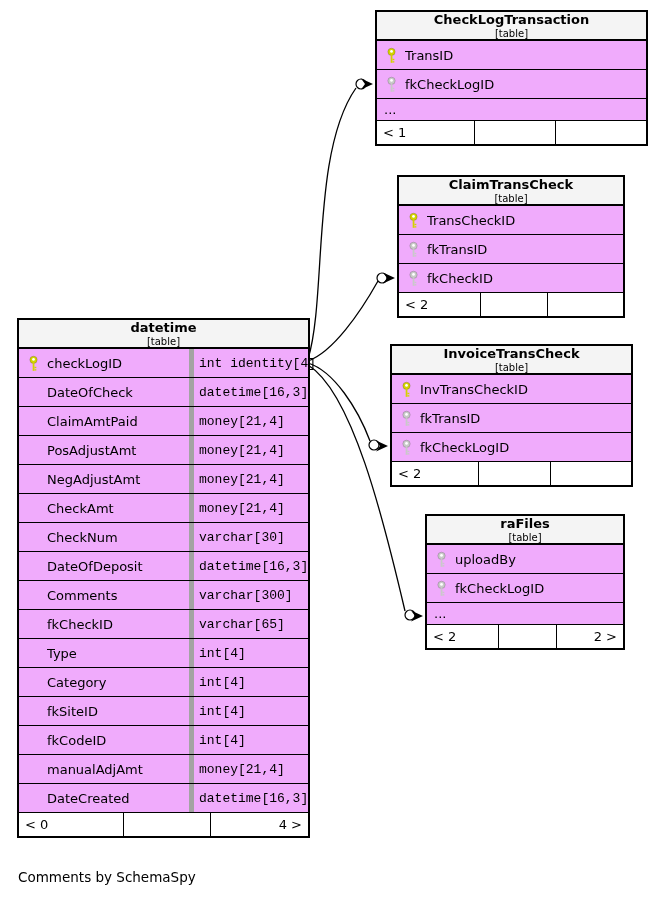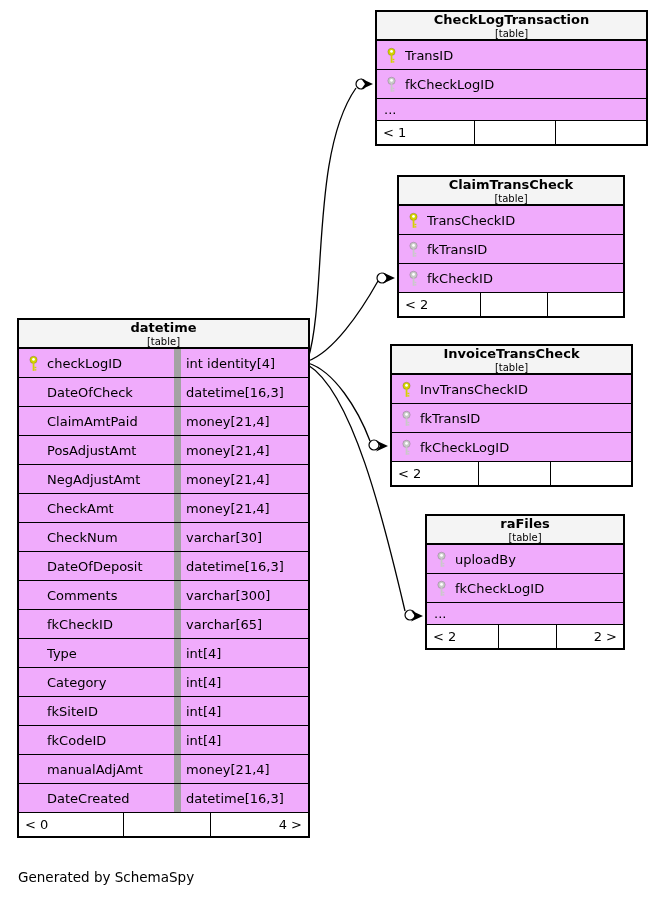--- a/index.html
+++ b/index.html
@@ -6,22 +6,22 @@
   .canvas{position:relative;width:663px;height:899px;background:#fff;
           font-family:"DejaVu Sans","Liberation Sans",sans-serif;font-size:13px;color:#000;overflow:hidden;}
   .dbtable{position:absolute;background:#fff;border:2px solid #000;box-sizing:border-box;}
   .thead{display:flex;justify-content:space-between;align-items:center;height:29px;
          background:#f4f4f4;border-bottom:2px solid #000;padding:0 8px;box-sizing:border-box;flex-direction:column;}
   .tname{font-weight:bold;font-size:13px;white-space:nowrap;}
   .ttag{font-size:10px;white-space:nowrap;}
   .trow{display:flex;align-items:center;height:29px;border-bottom:1px solid #000;box-sizing:border-box;background:#f0abfc;}
   .keycell{width:28px;flex:none;display:flex;align-items:center;justify-content:center;}
   .cname{flex:1;white-space:nowrap;overflow:hidden;}
-  .ctype{width:134px;flex:none;align-self:stretch;display:flex;align-items:center;
-         border-left:7px solid #a3a3a3;padding-left:5px;box-sizing:border-box;white-space:nowrap;}
+  .ctype{width:119px;flex:none;align-self:stretch;display:flex;align-items:center;
+         border-left:5px solid #a3a3a3;padding-left:5px;box-sizing:border-box;white-space:nowrap;font-family:Liberation Mono, monospace;}
   .ellipsis{height:22px;padding-left:7px;}
   .tfoot{display:flex;height:23px;box-sizing:border-box;background:#fff;}
   .fcell{display:flex;align-items:center;box-sizing:border-box;overflow:hidden;}
   .fl{width:36%;padding-left:6px;}
   .fm{width:30%;border-left:1px solid #000;}
   .fr{width:34%;border-left:1px solid #000;justify-content:flex-end;padding-right:6px;}
   .key{display:block;}
   .key.pk{color:#d3d300;}
   .key.fk{color:#c9c9c9;}
   .connectors{position:absolute;left:0;top:0;pointer-events:none;}
@@ -293,15 +293,15 @@
       <span class="cname">DateCreated</span>
       <span class="ctype">datetime[16,3]</span>
     </div>
     <div class="tfoot">
       <span class="fcell fl">&lt; 0</span>
       <span class="fcell fm"></span>
       <span class="fcell fr">4 &gt;</span>
     </div>
   </div>
 
-  <div class="credit">Generated by SchemaSpy</div>
+  <div class="credit">Comments by SchemaSpy</div>
 
 </div>
 
 </body></html>

